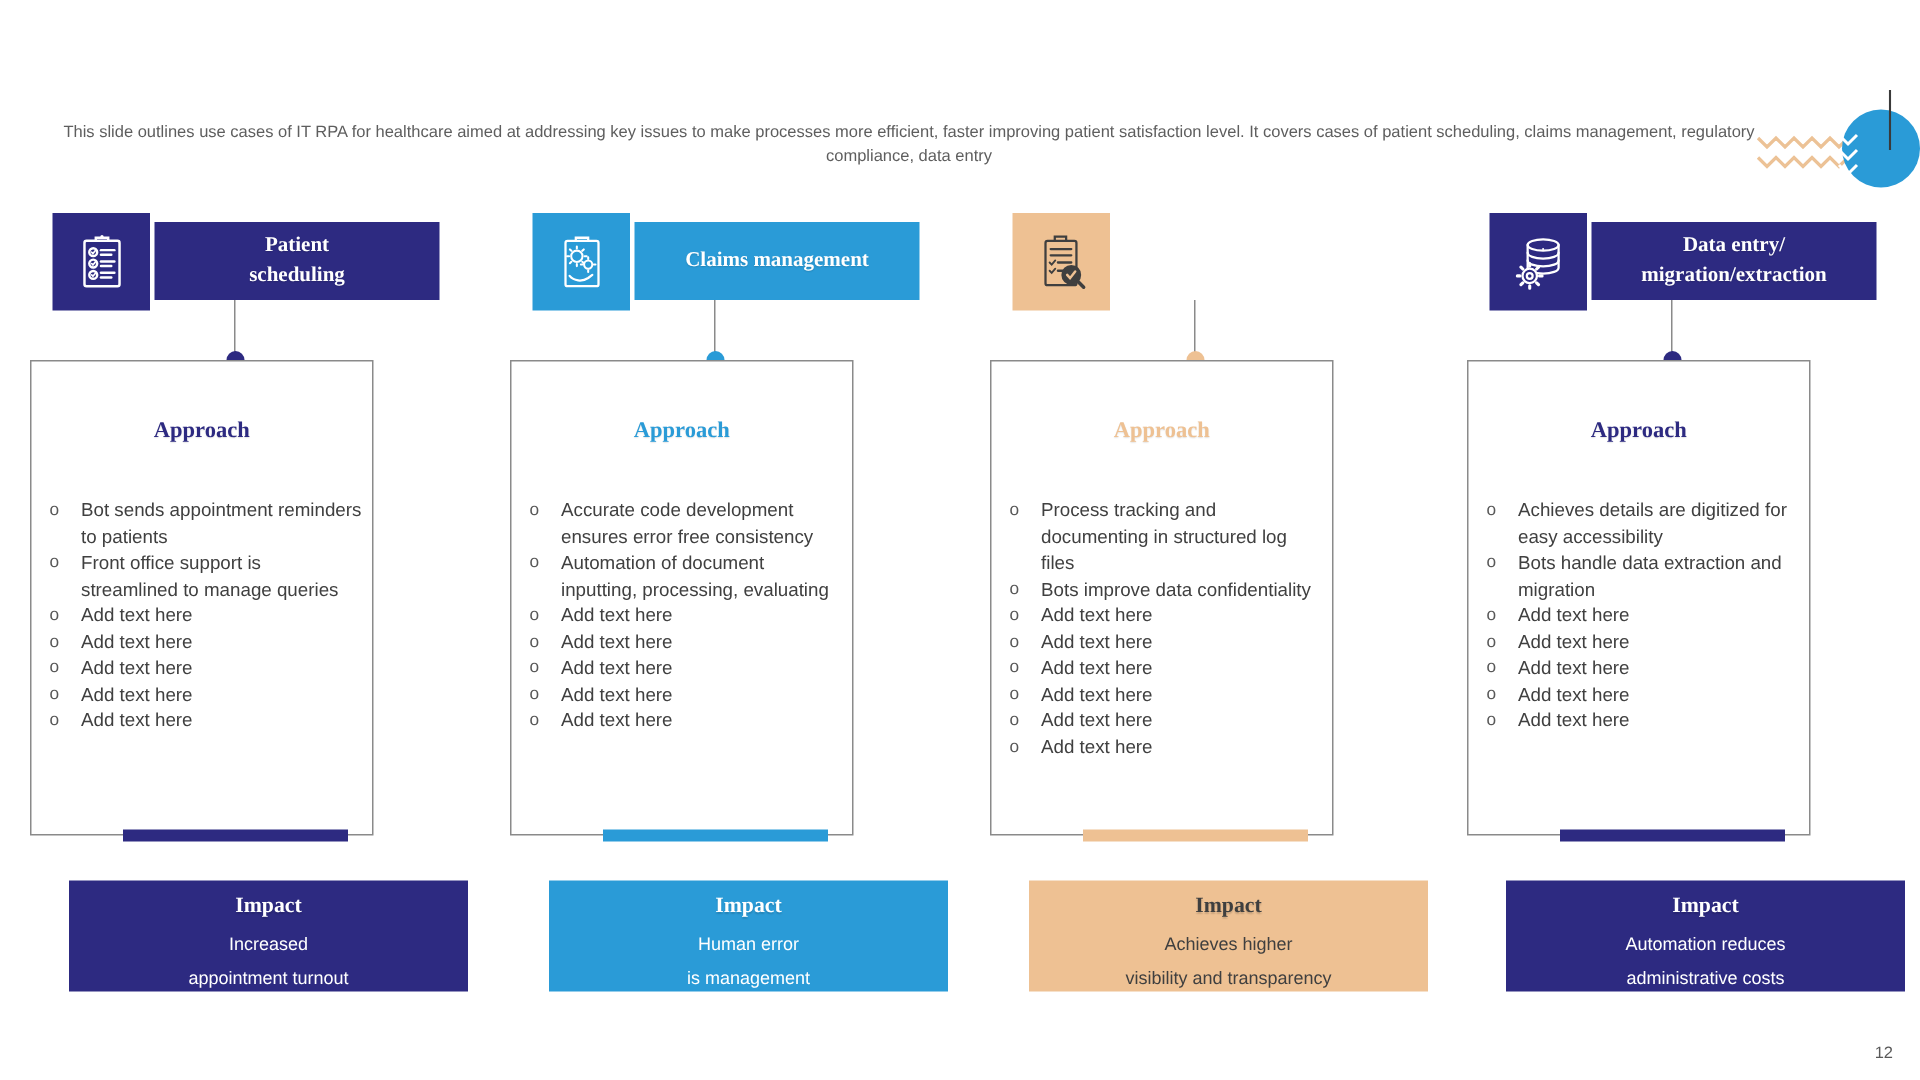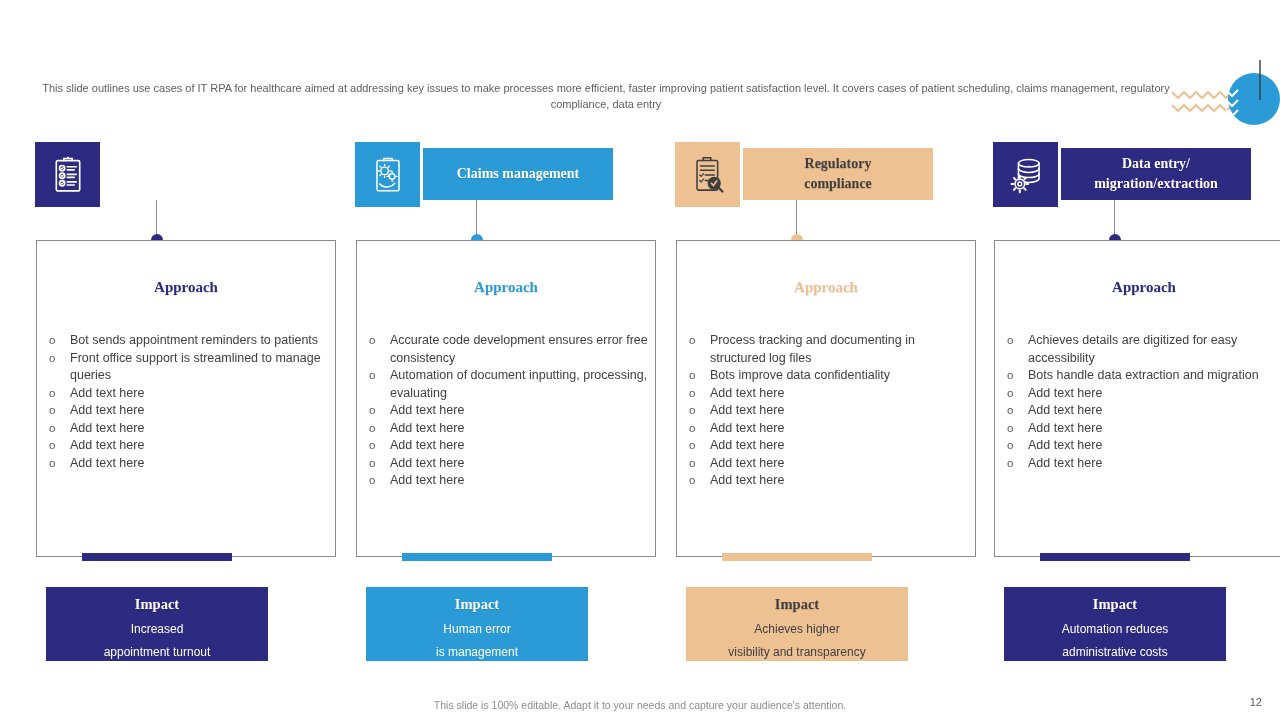--- a/index.html
+++ b/index.html
@@ -24,34 +24,34 @@
   .header-box {
     position:absolute; left:83px; top:6px; width:190px; height:52px;
     background:var(--accent); color:var(--text);
     display:flex; flex-direction:column; align-items:center; justify-content:center;
     font-family:"Liberation Serif", serif; font-weight:bold; font-size:14px;
     line-height:1.4; text-align:center; text-shadow:0 1px 1px rgba(0,0,0,0.15);
   }
   .connector { position:absolute; left:136px; top:58px; width:1px; height:40px; background:#8a8a8a; }
   .dot { position:absolute; left:131px; top:92px; width:12px; height:12px; border-radius:50%; background:var(--accent); }
   .card {
-    position:absolute; left:16px; top:98px; width:300px; height:317px;
+    position:absolute; left:0; top:98px; width:229px; height:317px;
     border:1px solid #8a8a8a; background:#fff; box-sizing:border-box;
   }
   .approach {
     margin-top:38px; text-align:center;
     font-family:"Liberation Serif", serif; font-weight:bold; font-size:15px;
     color:var(--accent); text-shadow:0 1px 1px rgba(0,0,0,0.12);
   }
   .bullets { list-style:none; margin:36px 0 0 0; padding:0 6px 0 12px; }
   .bullets li { display:flex; font-size:12.5px; color:#404040; line-height:17.5px; }
   .bullets .marker { width:21px; flex:none; color:#595959; font-size:11.5px; }
   .bar { position:absolute; left:62px; top:411px; width:150px; height:8px; background:var(--accent); }
   .impact {
-    position:absolute; left:26px; top:445px; width:222px; height:74px;
+    position:absolute; left:26px; top:445px; width:266px; height:74px;
     background:var(--accent); color:var(--text); text-align:center;
   }
   .impact-label {
     font-family:"Liberation Serif", serif; font-weight:bold; font-size:14.5px;
     margin-top:9px; text-shadow:0 1px 1px rgba(0,0,0,0.15);
   }
   .impact-line { font-size:12px; margin-top:9px; }
   .footer-note {
     position:absolute; left:0; right:0; top:699px; text-align:center;
     font-size:10.5px; color:#8c8c8c;
@@ -101,20 +101,24 @@
                 <line x1="31" y1="35.5" x2="41" y2="35.5"></line>
         </g>
         <g>
           <circle cx="23.5" cy="44" r="3.8"></circle>
                 <path d="M22,44 l1.2,1.4 l2.4,-3" stroke-width="1.6"></path>
           <line x1="31" y1="42" x2="44" y2="42"></line>
                 <line x1="31" y1="46.5" x2="41" y2="46.5"></line>
         </g>
       </g>
     </svg>
+        </div>
+      <div class="header-box">
+          <span>Patient</span>
+          <span>scheduling</span>
         </div>
       <div class="connector"></div>
       <div class="dot"></div>
       <div class="card">
         <div class="approach">Approach</div>
         <ul class="bullets">
             <li>
               <span class="marker">o</span>
               <span>Bot sends appointment reminders to patients</span>
             </li>
@@ -223,24 +227,20 @@
         <path d="M20,32 l2,2 l3.5,-4" stroke-width="1.8"></path>
               <line x1="28" y1="32" x2="41" y2="32"></line>
         <path d="M20,40 l2,2 l3.5,-4" stroke-width="1.8"></path>
               <line x1="28" y1="40" x2="36" y2="40"></line>
         <circle cx="41" cy="44" r="8.5" fill="#3f3f3f"></circle>
         <path d="M37,44 l2.8,3.2 l5,-6.5" stroke="#eec193" stroke-width="2.4"></path>
         <line x1="47.5" y1="50.5" x2="53" y2="56" stroke-width="3.4"></line>
       </g>
     </svg>
         </div>
-      <div class="header-box">
-          <span>Regulatory</span>
-          <span>compliance</span>
-        </div>
       <div class="connector"></div>
       <div class="dot"></div>
       <div class="card">
         <div class="approach">Approach</div>
         <ul class="bullets">
             <li>
               <span class="marker">o</span>
               <span>Process tracking and documenting in structured log files</span>
             </li>
             <li>
@@ -338,16 +338,15 @@
       </div>
       <div class="bar"></div>
       <div class="impact">
         <div class="impact-label">Impact</div>
       <div class="impact-line">Automation reduces</div>
           <div class="impact-line">administrative costs</div>
         </div>
     </div>
     </div>
 
-  <div class="footer-note">This slide is 100% editable.  Adapt it to your needs and capture your audience's attention.</div>
   <div class="page-number">12</div>
 
 </div>
 
 </body></html>

